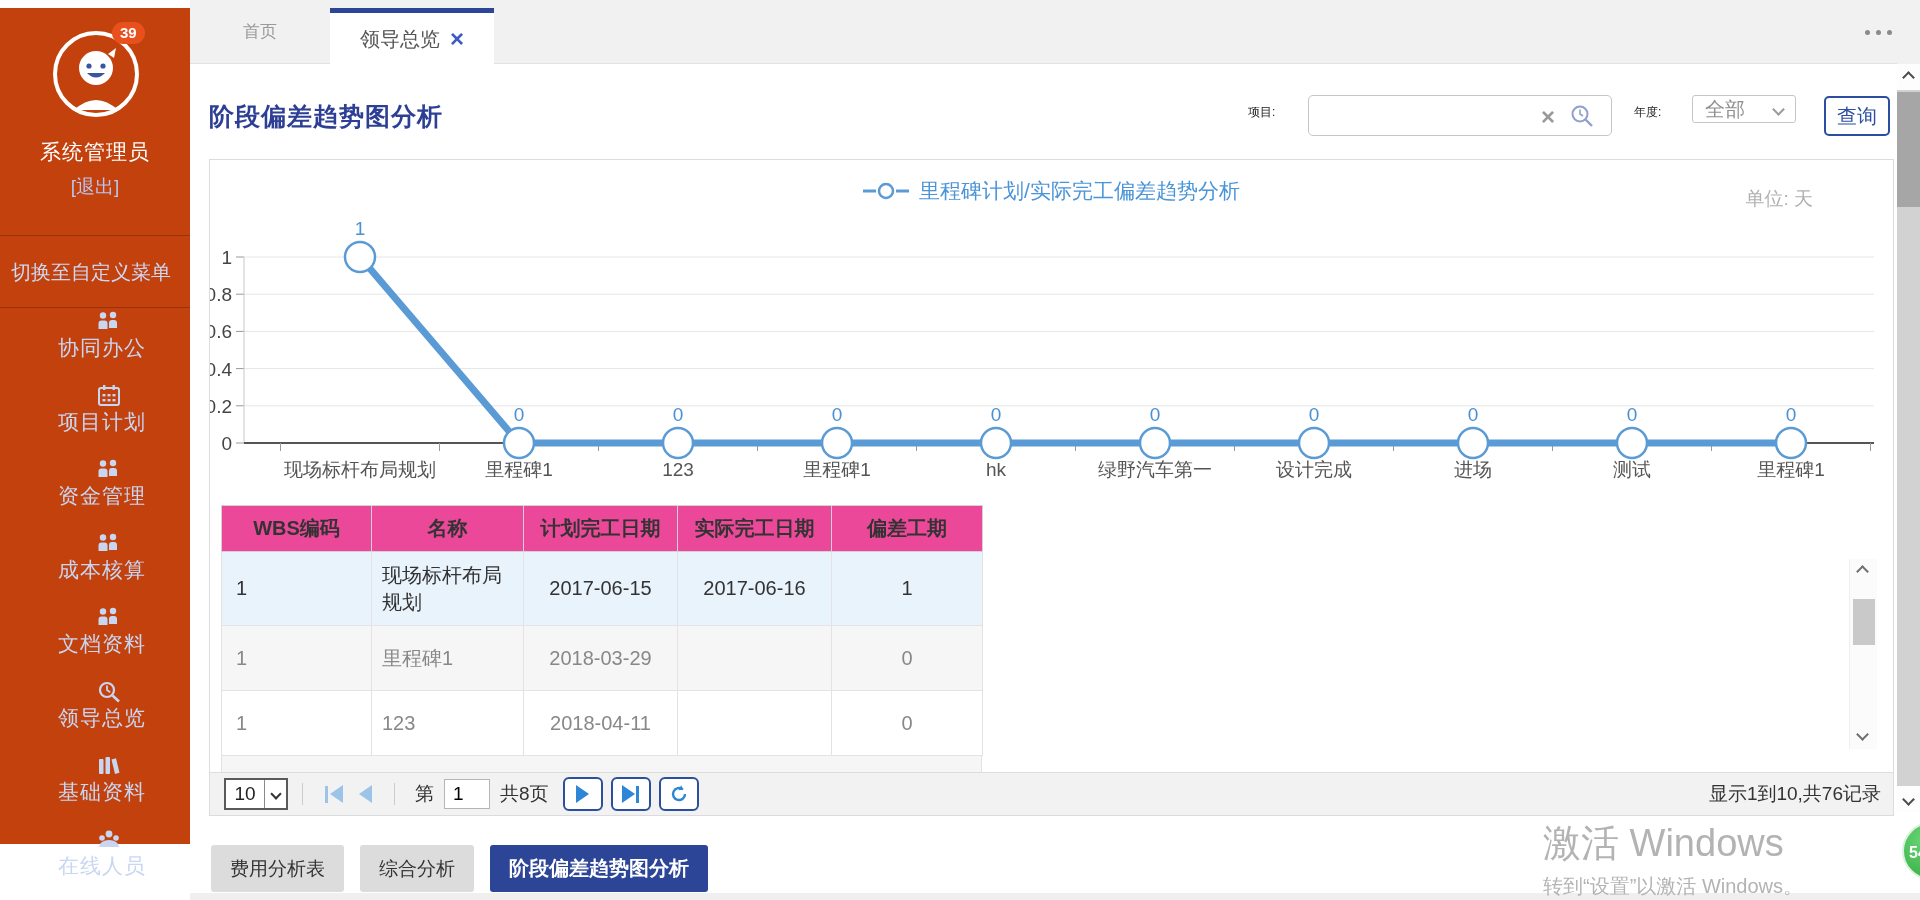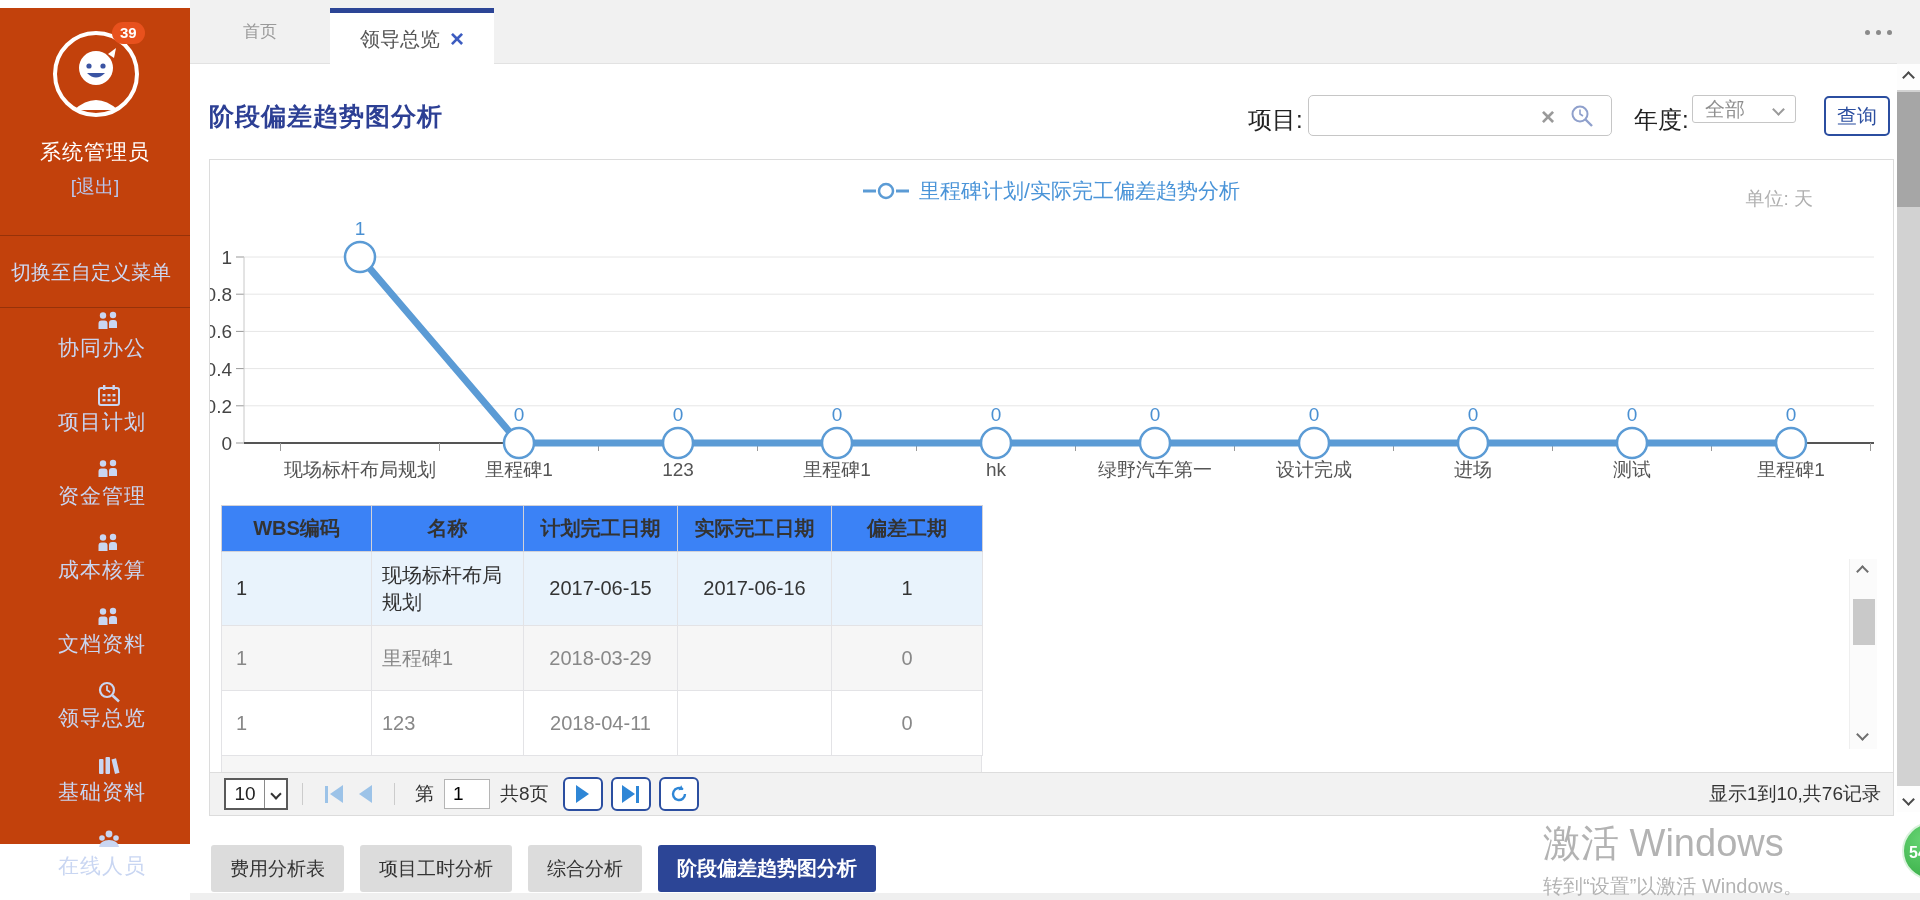--- a/index.html
+++ b/index.html
@@ -30,21 +30,21 @@
     text-align:center; color:#9a9a9a; font-size:17px; cursor:pointer; }
   .tab-active { position:absolute; left:140px; top:8px; width:164px; height:57px; background:#fff;
     border-top:5px solid #2c4596; display:flex; align-items:center; justify-content:center; gap:10px; cursor:pointer; }
   .tab-active .t-label { color:#555; font-size:20px; }
   .tab-active .t-close { color:#3c5cc0; font-size:24px; font-weight:bold; line-height:20px; cursor:pointer; }
   .more-dots { position:absolute; right:28px; top:30px; display:flex; gap:6px; cursor:pointer; }
   .more-dots i { width:5px; height:5px; border-radius:50%; background:#8a8a8a; }
 
   
   .page-title { position:absolute; left:209px; top:100px; font-size:25px; font-weight:bold; color:#2c3f94; letter-spacing:1px; }
-  .flabel { position:absolute; top:104px; font-size:24px; color:#222; }
+  .flabel { position:absolute; top:104px; font-size:12px; color:#222; }
   .proj-input { position:absolute; left:1308px; top:95px; width:304px; height:41px; background:#fff;
     border:1px solid #c6c6c6; border-radius:5px; }
   .proj-input input { position:absolute; left:8px; top:2px; width:220px; height:35px; border:none; outline:none;
     font-size:19px; background:transparent; }
   .clr-x { position:absolute; right:56px; top:7px; color:#9a9a9a; font-size:24px; font-weight:bold; cursor:pointer; }
   .mag { position:absolute; right:16px; top:7px; width:26px; height:26px; cursor:pointer; }
   .year-sel { position:absolute; left:1692px; top:95px; width:104px; height:28px; background:#fff;
     border:1px solid #c6c6c6; border-radius:3px; display:flex; align-items:center; cursor:pointer; }
   .year-sel .yv { margin-left:12px; font-size:20px; color:#8f8f8f; flex:1; }
   .year-sel .chev { margin-right:12px; }
@@ -56,21 +56,21 @@
 
   
   .panel { position:absolute; left:209px; top:159px; width:1685px; height:657px; border:1px solid #dcdcdc; background:#fff; }
   .legend { position:absolute; left:0; top:17px; width:100%; display:flex; justify-content:center;
     align-items:center; gap:10px; color:#4a94d8; font-size:21px; }
   .unit-note { position:absolute; right:80px; top:26px; color:#b0b0b0; font-size:19px; }
   .chart-svg { position:absolute; left:0; top:58px; }
 
   
   .tbl { position:absolute; left:11px; top:345px; border-collapse:collapse; table-layout:fixed; }
-  .tbl th { background:#3b82f6; border:1px solid #d2d2d8; font-size:20px; color:#333; font-weight:bold;
+  .tbl th { background:#ec4899; border:1px solid #d2d2d8; font-size:20px; color:#333; font-weight:bold;
     height:46px; text-align:center; }
   .tbl td { border:1px solid #e3e3e6; font-size:20px; color:#888; background:#fff; padding:0; }
   .tbl tr.hl td { background:#e9f3fc; color:#333; }
   .tbl tr.alt td { background:#f6f6f6; }
   .tbl td.c0 { padding-left:14px; }
   .tbl td.c1 { padding-left:10px; padding-right:8px; }
   .tbl td.cc { text-align:center; }
   .row-sliver { position:absolute; left:11px; top:596px; width:761px; height:17px; background:#f6f6f6;
     border-left:1px solid #e3e3e6; border-right:1px solid #e3e3e6; overflow:hidden; }
 
@@ -431,21 +431,20 @@
           <path d="M16 10 a6 6 0 1 1 -2.2 -4.6" fill="none" stroke="#2e86d6" stroke-width="2.4"></path>
           <path d="M12.2 1.2 l2.2 4.6 -5 .4 z" fill="#2e86d6"></path>
         </svg>
       </div>
       <div class="pg-summary">显示1到10,共76记录</div>
     </div>
   </div>
 
   <div class="btabs" id="btabs">
       <button class="btab">费用分析表</button>
-      <button class="btab">项目工时分析</button>
       <button class="btab">综合分析</button>
       <button class="btab active">阶段偏差趋势图分析</button>
     </div>
   <div class="bottom-strip"></div>
 
   <div class="watermark">
     <div class="w1">激活 Windows</div>
     <div class="w2">转到“设置”以激活 Windows。</div>
   </div>
   <div class="bubble">

